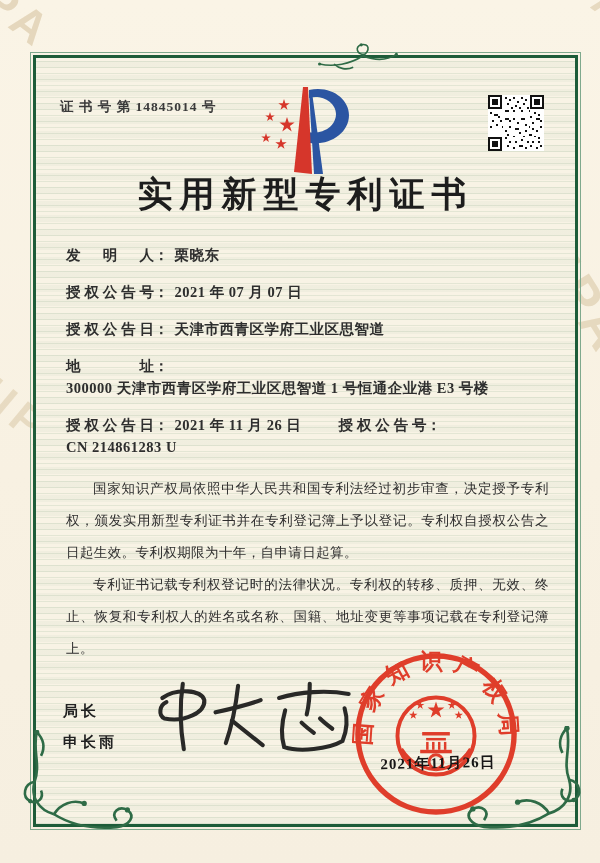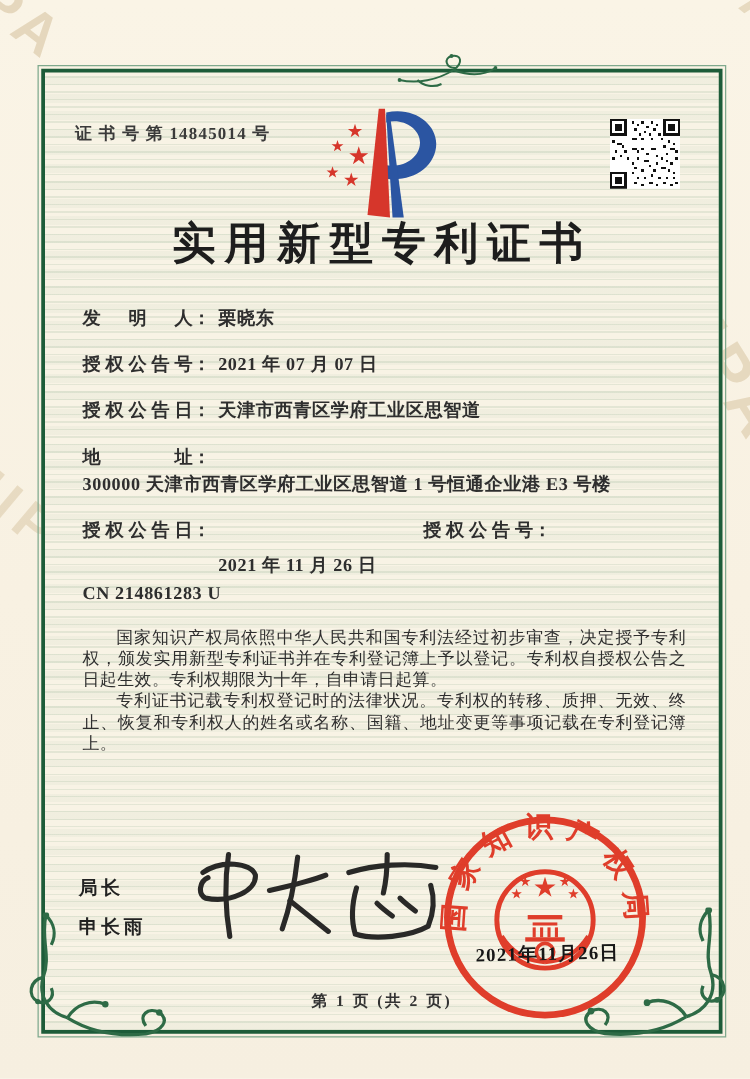--- a/index.html
+++ b/index.html
@@ -50,22 +50,22 @@
     text-align:center;font-size:35px;font-weight:bold;
     letter-spacing:7px;color:#1d1d1d;border-radius:22px;
   }
   
   .main{position:absolute;left:30px;right:26px;top:186px;}
   .frow{margin-bottom:15px;font-size:14.5px;line-height:22px;font-weight:600;color:#2e2e2e;}
   .flabel{display:inline-block;width:88px;text-align:justify;text-align-last:justify;vertical-align:top;}
   .fcolon{display:inline-block;vertical-align:top;margin-right:6px;}
   .fvalue{display:inline-block;vertical-align:top;letter-spacing:0.5px;}
   .fvalue.addr{width:424px;}
-  .fvalue.gdate{width:164px;margin-top:28px;}
-  .paras{margin-top:13px;font-size:13.5px;line-height:17px;color:#2e2e2e;font-weight:500;text-align:justify;}
+  .fvalue.gdate{width:164px;}
+  .paras{margin-top:13px;font-size:13.5px;line-height:32px;color:#2e2e2e;font-weight:500;text-align:justify;}
   .paras p{margin:0;text-indent:2em;letter-spacing:0.4px;}
   
   .sig-labels{position:absolute;left:27px;top:638px;font-size:15px;font-weight:600;letter-spacing:3px;line-height:31px;color:#222;}
   .sig-script{position:absolute;left:112px;top:618px;width:215px;height:85px;}
   
   .seal{position:absolute;left:316px;top:592px;width:168px;height:168px;opacity:0.92;}
   .seal-date{
     position:absolute;left:322px;top:696px;width:160px;
     text-align:center;font-size:15px;font-weight:bold;color:#161616;
     letter-spacing:1px;transform:rotate(-1.2deg);
@@ -211,21 +211,20 @@
           <rect x="93" y="93" width="2.5" height="8"></rect>
           <rect x="69" y="101" width="32" height="3.5"></rect>
         </g>
         <circle cx="85" cy="113" r="7" fill="none" stroke="#de2f1c" stroke-width="3"></circle>
         <path d="M50,100 C58,113 70,120 85,121 M120,100 C112,113 100,120 85,121" fill="none" stroke="#de2f1c" stroke-width="3.5"></path>
       </g>
     </svg>
 
     <div class="seal-date">2021年11月26日</div>
 
-    <div class="page-num">第 1 页 (共 2 页)</div>
   </div>
 </div>
 
 <svg class="orn orn-top" viewBox="0 0 100 40">
   <g fill="none" stroke="#2e6b46" stroke-width="2">
     <path d="M2,30 C20,34 40,30 56,20 C66,13 64,4 54,6 C46,8 48,18 58,18"></path>
     <path d="M56,20 C72,26 86,26 98,18"></path>
     <path d="M20,30 C26,36 36,38 44,34"></path>
   </g>
   <g fill="#2e6b46">

